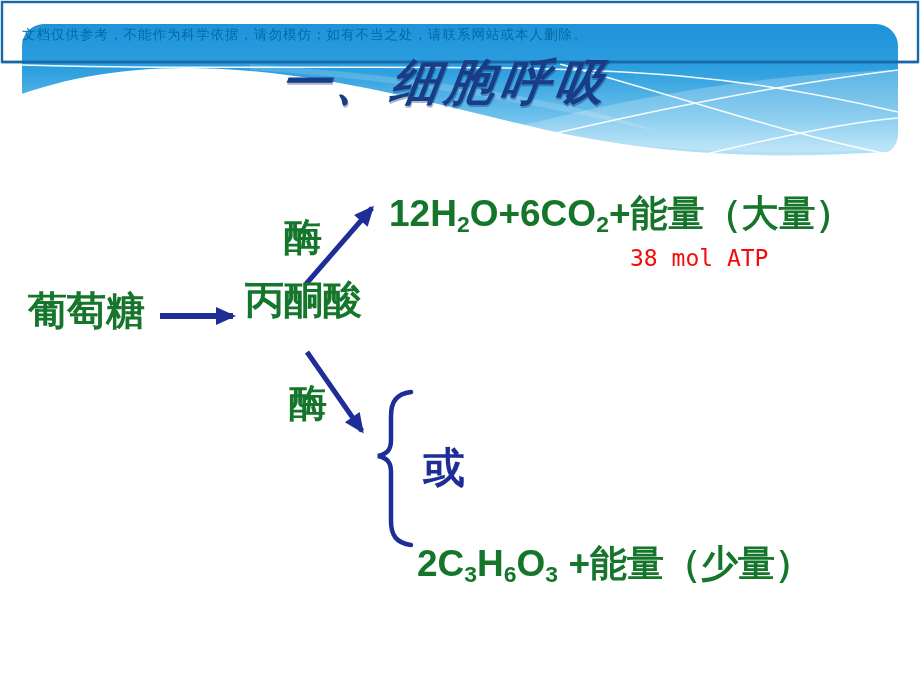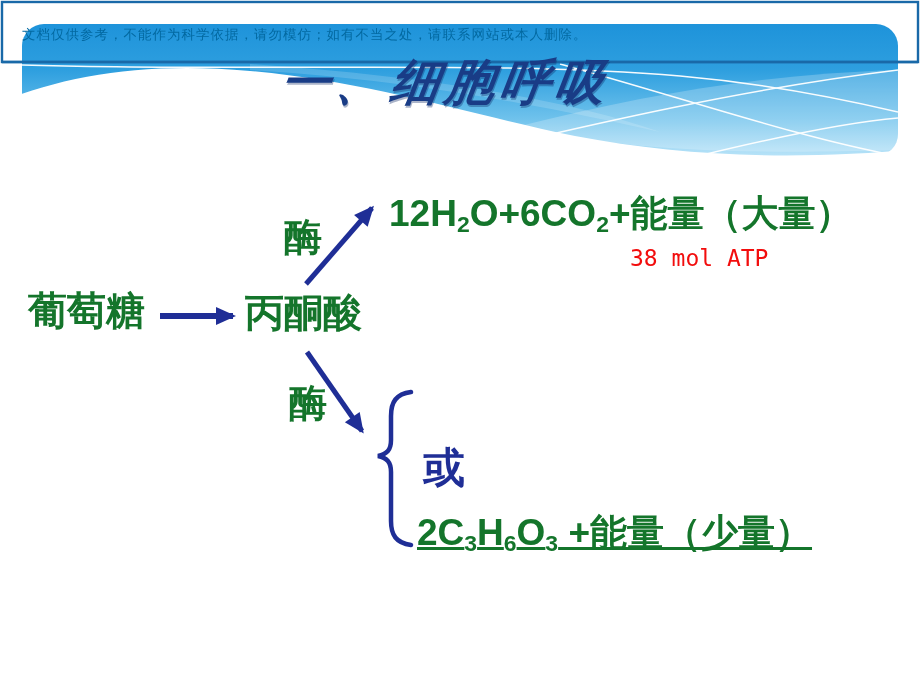--- a/index.html
+++ b/index.html
@@ -25,26 +25,26 @@
   
   .g{color:#14752B;font-weight:bold;line-height:1.05;white-space:nowrap;position:absolute;}
   .n{color:#1F2E96;font-weight:bold;line-height:1.05;white-space:nowrap;position:absolute;}
   .atp{color:#F20D0D;font-family:"DejaVu Sans Mono",monospace;font-weight:500;
        line-height:1;white-space:nowrap;position:absolute;font-size:23px;text-align:right;}
   sub.s{font-size:.62em;vertical-align:-0.24em;font-weight:inherit;}
   #enzyme-top   {left:284px;top:218px;font-size:38px;}
   #formula-aerobic{left:389px;top:183px;font-size:37px;margin-top:12px;}
   #atp-aerobic  {left:630px;top:247px;}
   #glucose      {left:28px; top:291px;font-size:39px;}
-  #pyruvate     {left:245px;top:293px;font-size:39px;}
+  #pyruvate     {left:245px;top:280px;font-size:39px;}
   #enzyme-bottom{left:289px;top:384px;font-size:38px;}
   #formula-alcohol{left:419px;top:376px;font-size:35px;}
   #or-label     {left:423px;top:446px;font-size:42px;}
   #atp-ferment  {left:632px;top:455px;}
-  #formula-lactic{left:417px;top:514px;font-size:37px;text-decoration:underline;}
+  #formula-lactic{left:417px;top:545px;font-size:37px;}
   #diagram-arrows{position:absolute;left:0;top:0;width:920px;height:690px;pointer-events:none;}
 </style>
 </head>
 <body>
 
 <div id="slide">
 
   <svg id="header-art" viewBox="0 0 920 176" xmlns="http://www.w3.org/2000/svg" aria-hidden="true">
     <defs>
       <linearGradient id="bandGrad" x1="0" y1="24" x2="0" y2="156" gradientUnits="userSpaceOnUse">

